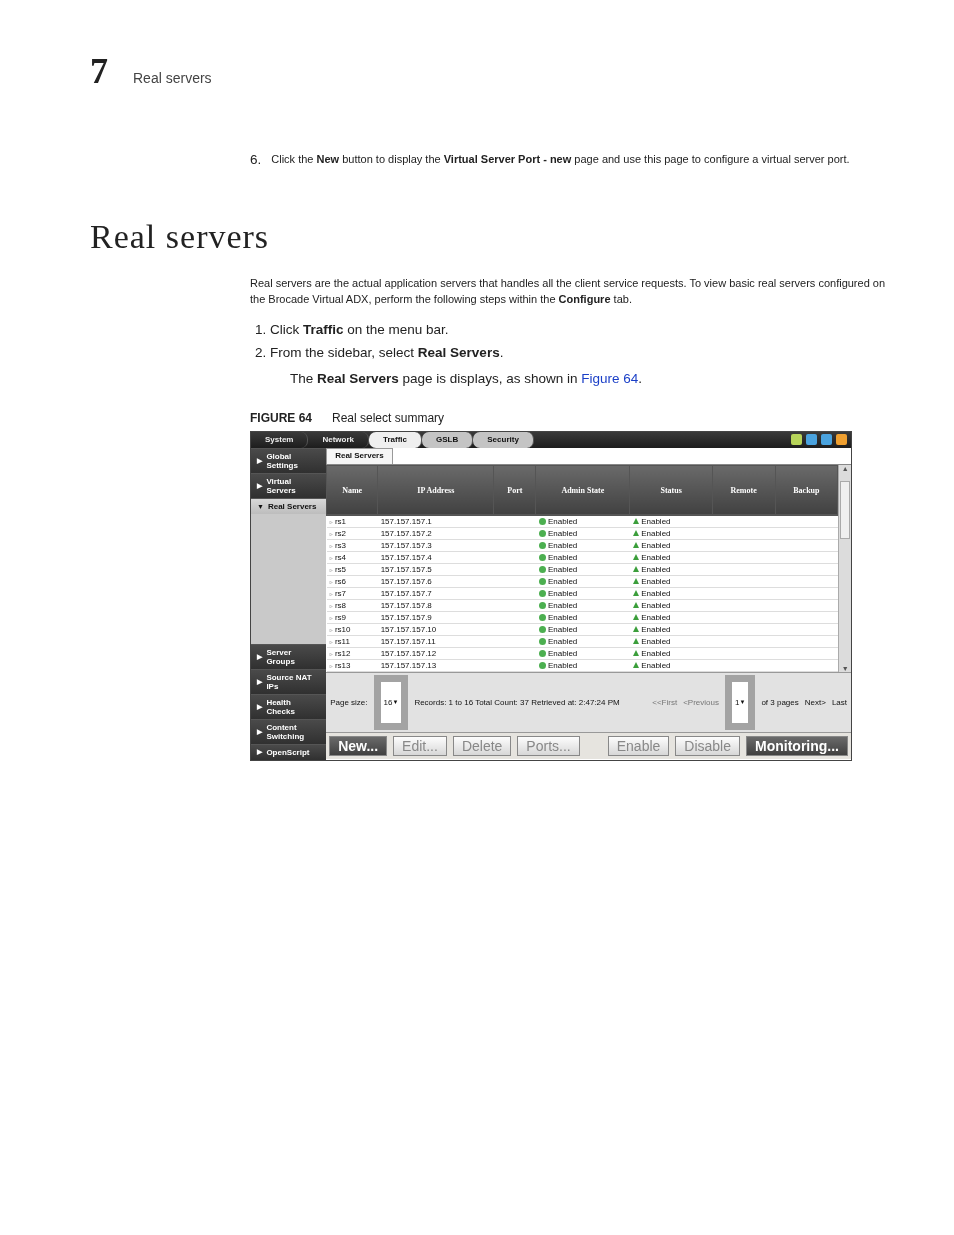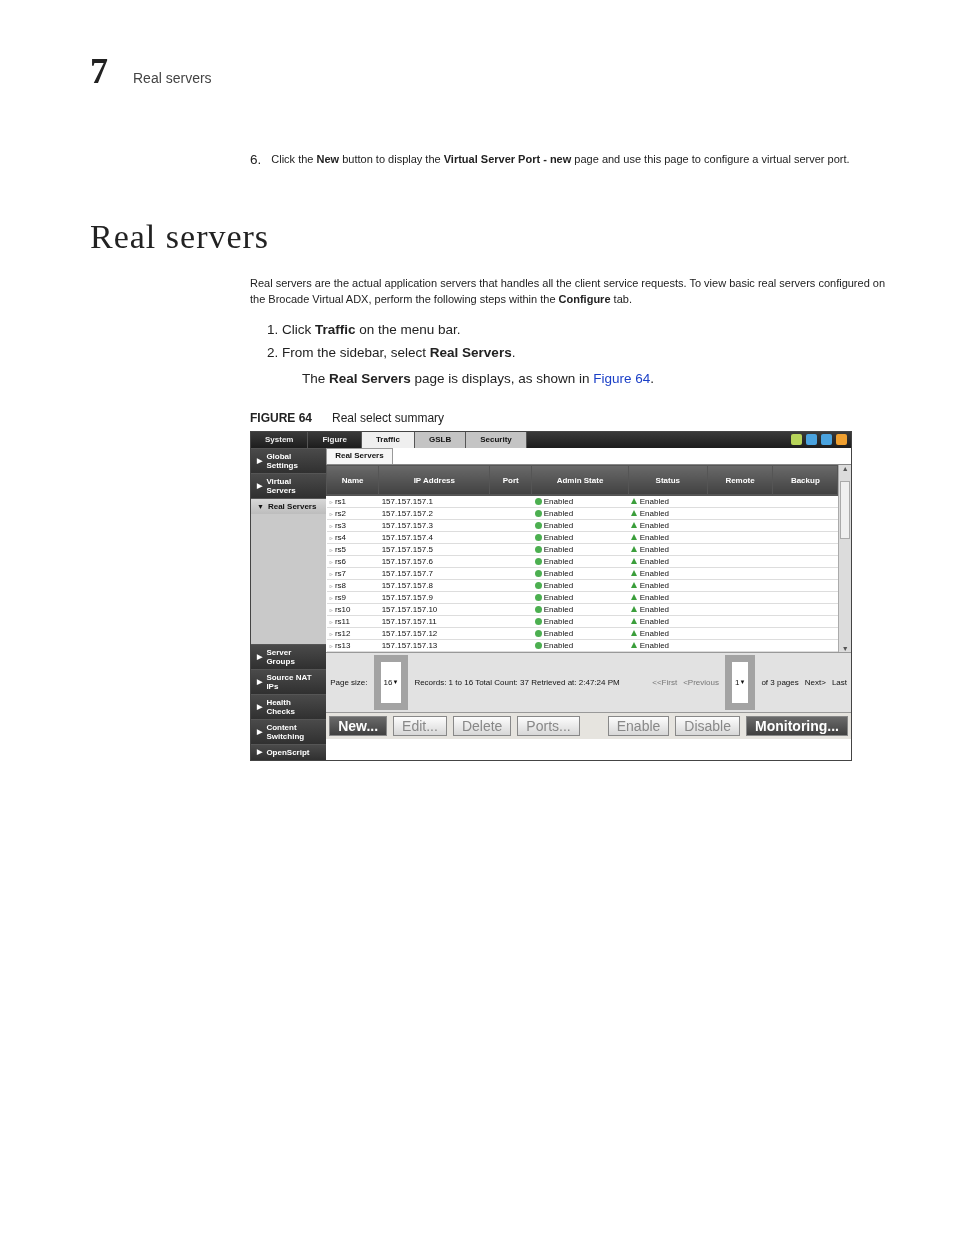--- a/index.html
+++ b/index.html
@@ -2,49 +2,49 @@
 <html><head>
 <meta charset="utf-8">
 <style>
   body { margin:0; font-family: Arial, Helvetica, sans-serif; background:#fff; color:#222; }
   .page { width:954px; min-height:1235px; box-sizing:border-box; padding:50px 60px 50px 90px; }
   .hdrline { display:flex; align-items:baseline; gap:25px; margin-bottom:60px; }
   .hdrline .ch { font-family:"Times New Roman",serif; font-size:36px; font-weight:bold; }
   .hdrline .title { font-size:14px; color:#444; }
   .indent { margin-left:160px; }
   ol { padding-left:20px; margin:0; }
-  ol li { padding:2px 0; font-size:13.5px; line-height:1.45;margin-left:12px; }
+  ol li { padding:2px 0; font-size:13.5px; line-height:1.45; }
   .sub { margin-left:20px; margin-top:6px; margin-bottom:6px; font-size:13.5px; line-height:1.45; }
   h1.section { font-family:"Times New Roman",serif; font-size:34px; font-weight:normal; letter-spacing:1px; margin:40px 0 20px 0; }
   p.body { font-size:11px; line-height:1.45; margin:0 0 10px 0; }
   .b { font-weight:bold; }
   .lnk { color:#1a3fc7; }
   .figcap { font-size:12px; margin:14px 0 6px 0; }
   .figcap .figlabel { font-weight:bold; margin-right:20px; }
   
   .scr { width:600px; border:1px solid #444; font-size:8px; background:#2d2d2d; color:#fff; }
   .scrbar { display:flex; background:linear-gradient(#3a3a3a,#1d1d1d); height:16px; align-items:center; }
-  .scrtab { padding:0 14px; line-height:16px; font-weight:bold; color:#eee; border-right:1px solid #555; }
+  .scrtab { padding:0 14px; line-height:16px; font-weight:bold; color:#eee; border-right:1px solid #555;border-radius:7px; }
   .scrtab.active { background:#efefef; color:#111; }
   .scrtab.activeGrey { background:#c4c4c4; color:#111; }
   .scrtop-right { margin-left:auto; display:flex; gap:4px; padding-right:4px; }
   .scricon { width:11px; height:11px; background:#6bb7e8; border-radius:2px; }
   .scricon.y { background:#b7d45a; }
   .scricon.o { background:#f0a030; }
   .scricon.b { background:#4aa3df; }
   .scrpanel { display:flex; }
   .scr-side { width:130px; }
   .side-item { background:linear-gradient(#4a4a4a,#303030); color:#fff; font-weight:bold; padding:3px 6px; border-top:1px solid #555; display:flex; align-items:center; gap:4px; }
   .side-item.sel { background:linear-gradient(#d8d8d8,#bdbdbd); color:#111; }
   .tri { font-size:7px; }
   .scr-main { flex:1; background:#fff; color:#111; display:flex; flex-direction:column; }
   .tabstrip { height:16px; border-bottom:1px solid #888; display:flex; }
   .mtab { padding:2px 8px; background:#f6f6f6; border:1px solid #999; border-bottom:none; font-weight:bold; }
   .grid { width:100%; border-collapse:collapse; }
-  .grid th { background:linear-gradient(#6a6a6a,#414141); color:#fff; font-weight:bold; font-size:8px; padding:10px 3px; border:1px solid #555; }
+  .grid th { background:linear-gradient(#6a6a6a,#414141); color:#fff; font-weight:bold; font-size:8px; padding:20px 3px; border:1px solid #555;font-family:Liberation Serif, serif; }
   .grid td { font-size:8px; padding:1px 3px; border-bottom:1px solid #ddd; white-space:nowrap; }
   .dot { display:inline-block; width:7px; height:7px; border-radius:50%; background:#4CAF50; vertical-align:middle; }
   .up { display:inline-block; width:0; height:0; border-left:3px solid transparent; border-right:3px solid transparent; border-bottom:6px solid #3b9e3b; vertical-align:middle; }
   .scr-pager { background:#e2e2e2; color:#111; padding:2px 4px; border-top:1px solid #999; display:flex; align-items:center; gap:6px; }
   .scr-pager .sel { border:7px solid #a3a3a3; background:#fff; padding:16px 3px; display:inline-flex; align-items:center; gap:0; }
   .scr-btnbar { background:#e6e4df; color:#111; padding:3px; border-top:1px solid #999; display:flex; gap:6px; }
   .scr-btn { background:linear-gradient(#fdfdfd,#d7d7d7); border:1px solid #888; padding:1px 8px; color:#888; font-size:14px;text-align:right; }
   .scr-btn.hl { background:linear-gradient(#6a6a6a,#414141); color:#fff; font-weight:bold; }
   .scrollg { width:12px; background:#dcdcdc; border-left:1px solid #aaa; display:flex; flex-direction:column; justify-content:space-between; }
   .scrollg .th { height:56px; background:#f0f0f0; border:1px solid #aaa; margin:9px 1px 0 1px; }
@@ -88,21 +88,21 @@
       </li>
     </ol>
 
     <div class="figcap">
       <span class="figlabel">FIGURE 64</span><span>Real select summary</span>
     </div>
 
     <div class="scr">
       <div class="scrbar">
         <div class="scrtab">System</div>
-        <div class="scrtab">Figure</div>
+        <div class="scrtab">Network</div>
         <div class="scrtab active">Traffic</div>
         <div class="scrtab activeGrey">GSLB</div>
         <div class="scrtab activeGrey">Security</div>
         <div class="scrtop-right">
           <div class="scricon y"></div>
           <div class="scricon b"></div>
           <div class="scricon b"></div>
           <div class="scricon o"></div>
         </div>
       </div>

